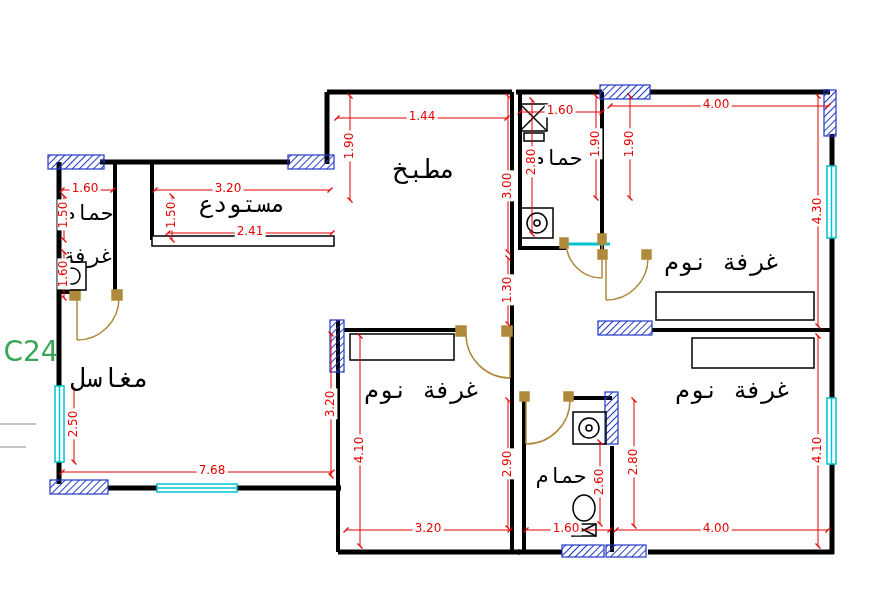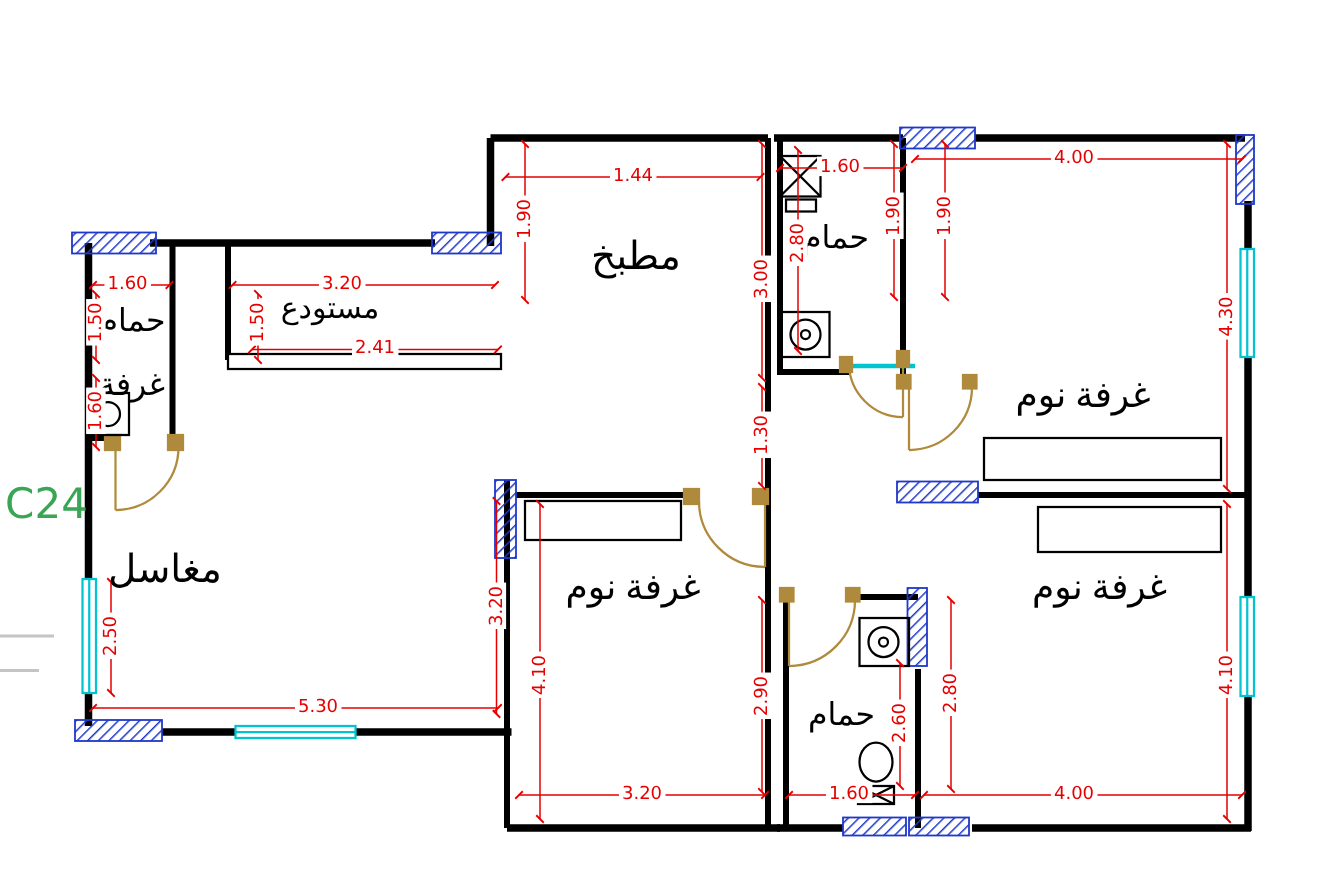--- a/index.html
+++ b/index.html
@@ -9,21 +9,21 @@
     background:#ffffff;
     overflow:hidden;
     font-family:"DejaVu Sans",sans-serif;
   }
   #plan-svg{position:absolute;left:0;top:0;}
   .lbl{
     position:absolute;
     transform:translate(-50%,-50%);
     color:#000;
     white-space:nowrap;
-    font-family:Liberation Serif, serif;
+    font-family:Liberation Mono, monospace;
     line-height:1;
   }
   .code{
     position:absolute;
     transform:translate(-50%,-50%);
     color:#3aa655;
     font-size:28px;
     font-family:"DejaVu Sans",sans-serif;
     white-space:nowrap;
     line-height:1;
@@ -213,39 +213,39 @@
       <line x1="331" y1="334" x2="331" y2="476" style="marker-start:url(#dtick);marker-end:url(#dtick)"></line>
       <line x1="360" y1="336" x2="360" y2="546" style="marker-start:url(#dtick);marker-end:url(#dtick)"></line>
       <line x1="508" y1="400" x2="508" y2="528" style="marker-start:url(#dtick);marker-end:url(#dtick)"></line>
       <line x1="600" y1="442" x2="600" y2="524" style="marker-start:url(#dtick);marker-end:url(#dtick)"></line>
       <line x1="634" y1="400" x2="634" y2="526" style="marker-start:url(#dtick);marker-end:url(#dtick)"></line>
       <line x1="818" y1="336" x2="818" y2="546" style="marker-start:url(#dtick);marker-end:url(#dtick)"></line>
     </g>
   </svg>
 
   <span class="lbl" dir="rtl" style="left:424px;top:171px;font-size:26px">مطبخ</span>
-  <span class="lbl" dir="rtl" style="left:220px;top:206px;font-size:20px">مستودع</span>
+  <span class="lbl" dir="rtl" style="left:242px;top:206px;font-size:24px">مستودع</span>
   <span class="lbl" dir="rtl" style="left:88px;top:214px;font-size:21px">حمام</span>
   <span class="lbl" dir="rtl" style="left:88px;top:257px;font-size:21px">غرفة</span>
   <span class="lbl" dir="rtl" style="left:557px;top:159px;font-size:21px">حمام</span>
   <span class="lbl" dir="rtl" style="left:722px;top:264px;font-size:24px">غرفة نوم</span>
   <span class="lbl" dir="rtl" style="left:110px;top:380px;font-size:26px">مغاسل</span>
   <span class="lbl" dir="rtl" style="left:422px;top:392px;font-size:24px">غرفة نوم</span>
   <span class="lbl" dir="rtl" style="left:733px;top:392px;font-size:24px">غرفة نوم</span>
   <span class="lbl" dir="rtl" style="left:561px;top:477px;font-size:21px">حمام</span>
 
-  <span class="code" style="left:31px;top:336px">C24</span>
+  <span class="code" style="left:31px;top:352px">C24</span>
 
   <span class="dim" style="left:422px;top:117px">1.44</span>
   <span class="dim" style="left:560px;top:111px">1.60</span>
   <span class="dim" style="left:716px;top:105px">4.00</span>
   <span class="dim" style="left:85px;top:189px">1.60</span>
   <span class="dim" style="left:228px;top:189px">3.20</span>
   <span class="dim" style="left:250px;top:232px">2.41</span>
-  <span class="dim" style="left:212px;top:471px">5.30</span>
+  <span class="dim" style="left:212px;top:471px">7.68</span>
   <span class="dim" style="left:428px;top:529px">3.20</span>
   <span class="dim" style="left:566px;top:529px">1.60</span>
   <span class="dim" style="left:716px;top:529px">4.00</span>
 
   <span class="dimv" style="left:350px;top:146px">1.90</span>
   <span class="dimv" style="left:508px;top:186px">3.00</span>
   <span class="dimv" style="left:508px;top:290px">1.30</span>
   <span class="dimv" style="left:532px;top:162px">2.80</span>
   <span class="dimv" style="left:596px;top:144px">1.90</span>
   <span class="dimv" style="left:630px;top:144px">1.90</span>

